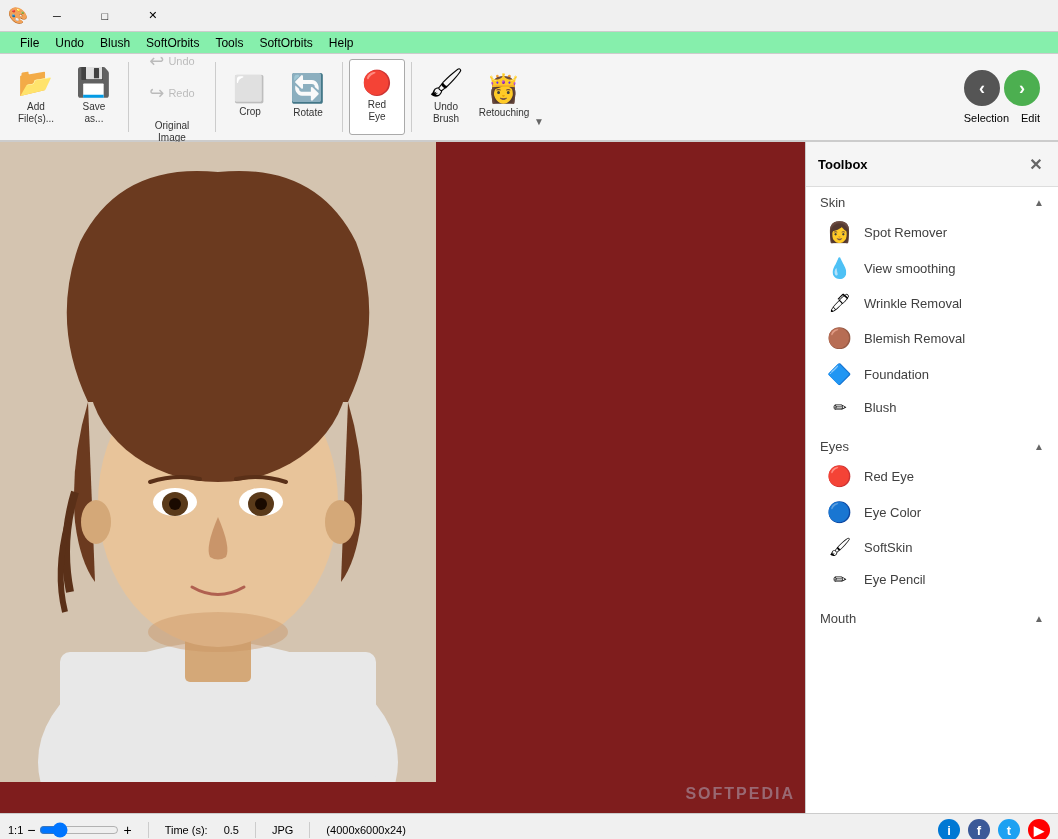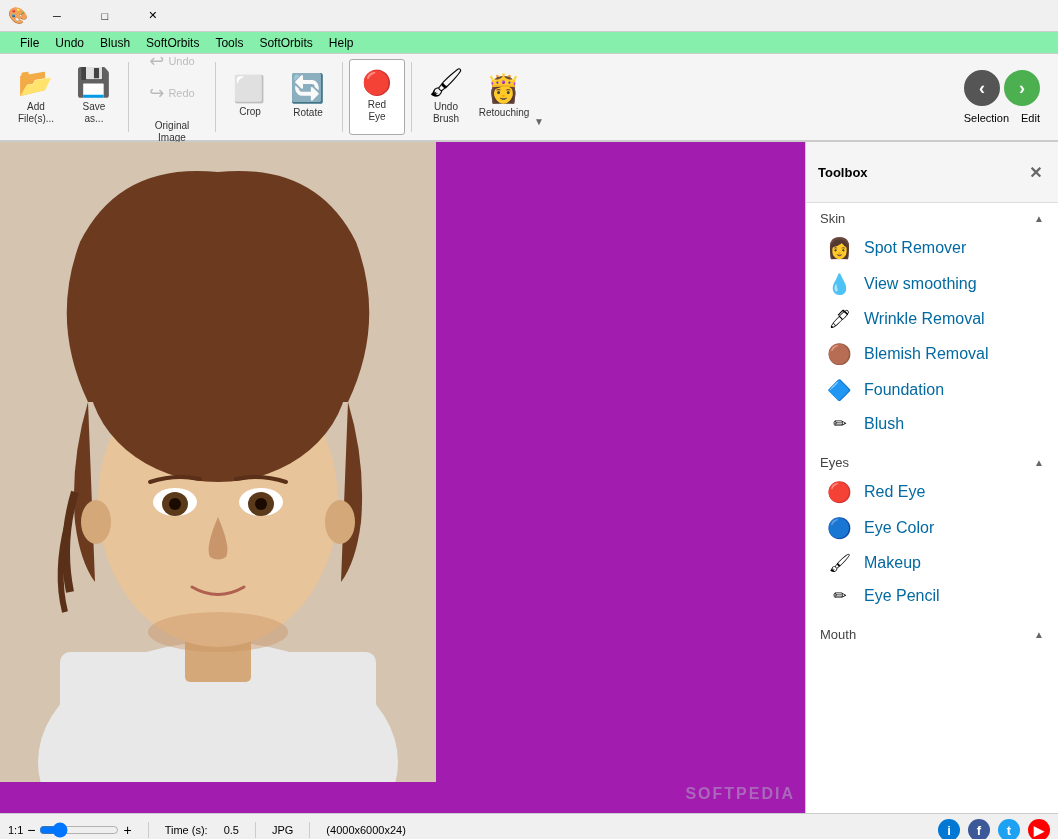--- a/index.html
+++ b/index.html
@@ -87,39 +87,39 @@
 
     
     #main {
       display: flex;
       height: calc(839px - 32px - 22px - 88px - 26px);
     }
 
     
     #image-area {
       flex: 1;
-      background: #a21caf;
+      background: #7f1d1d;
       position: relative;
       overflow: hidden;
     }
 
     
     #toolbox {
       width: 253px;
       background: #fff;
       border-left: 1px solid #ccc;
       display: flex;
       flex-direction: column;
       overflow-y: auto;
     }
     #toolbox-header {
       display: flex;
       align-items: center;
       justify-content: space-between;
-      padding: 20px 12px;
+      padding: 12px 12px;
       background: #f5f5f5;
       border-bottom: 1px solid #ddd;
       font-weight: bold;
       font-size: 13px;
     }
     .toolbox-close {
       cursor: pointer; font-size: 16px; color: #666;
       width: 20px; height: 20px; display: flex; align-items: center; justify-content: center;
     }
     .toolbox-section-header {
@@ -127,21 +127,21 @@
       padding: 8px 14px 4px 14px;
       font-size: 13px; color: #444; font-weight: 500;
     }
     .section-arrow { font-size: 10px; color: #666; }
     .toolbox-item {
       display: flex; align-items: center; gap: 10px;
       padding: 6px 20px 6px 20px;
       cursor: pointer; border-radius: 3px;
     }
     .toolbox-item .tool-icon { font-size: 20px; width: 28px; text-align: center; }
-    .toolbox-item .tool-label { font-size: 16px; color: #0369a1; }
+    .toolbox-item .tool-label { font-size: 13px; color: #404040; }
     .toolbox-divider { height: 8px; }
 
     
     #statusbar {
       height: 16px;
       background: #f0f0f0;
       border-top: 1px solid #ccc;
       display: flex;
       align-items: center;
       padding: 16px 8px;
@@ -361,21 +361,21 @@
     <div class="toolbox-item">
       <span class="tool-icon">🔴</span>
       <span class="tool-label">Red Eye</span>
     </div>
     <div class="toolbox-item">
       <span class="tool-icon">🔵</span>
       <span class="tool-label">Eye Color</span>
     </div>
     <div class="toolbox-item">
       <span class="tool-icon" style="font-size:18px;">🖌</span>
-      <span class="tool-label">Makeup</span>
+      <span class="tool-label">SoftSkin</span>
     </div>
     <div class="toolbox-item">
       <span class="tool-icon" style="font-size:16px;">✏</span>
       <span class="tool-label">Eye Pencil</span>
     </div>
 
     <div class="toolbox-divider"></div>
 
     <div class="toolbox-section-header">
       <span>Mouth</span>

